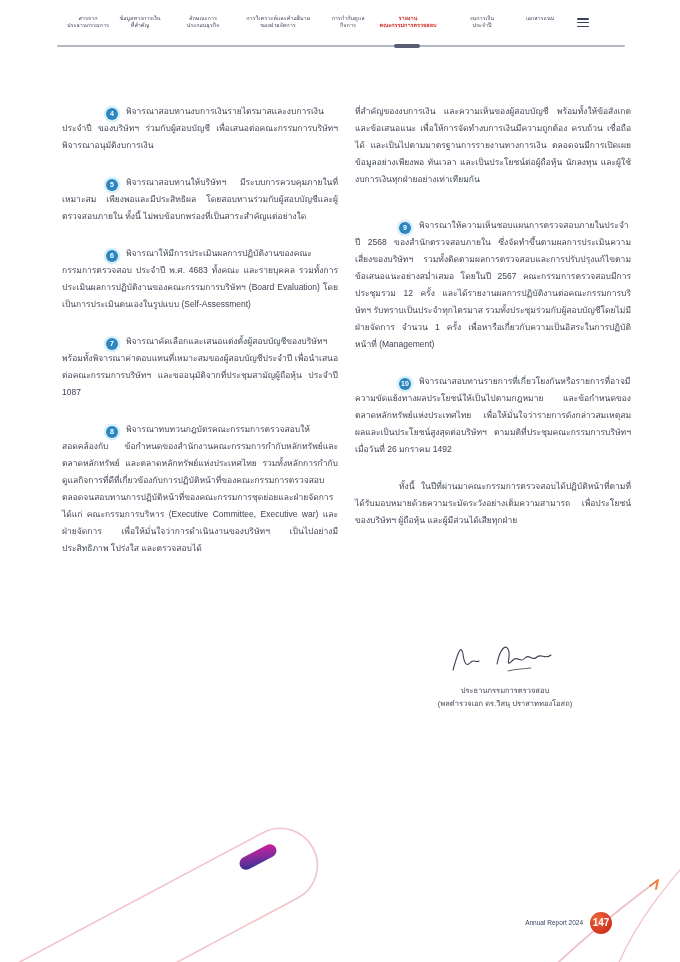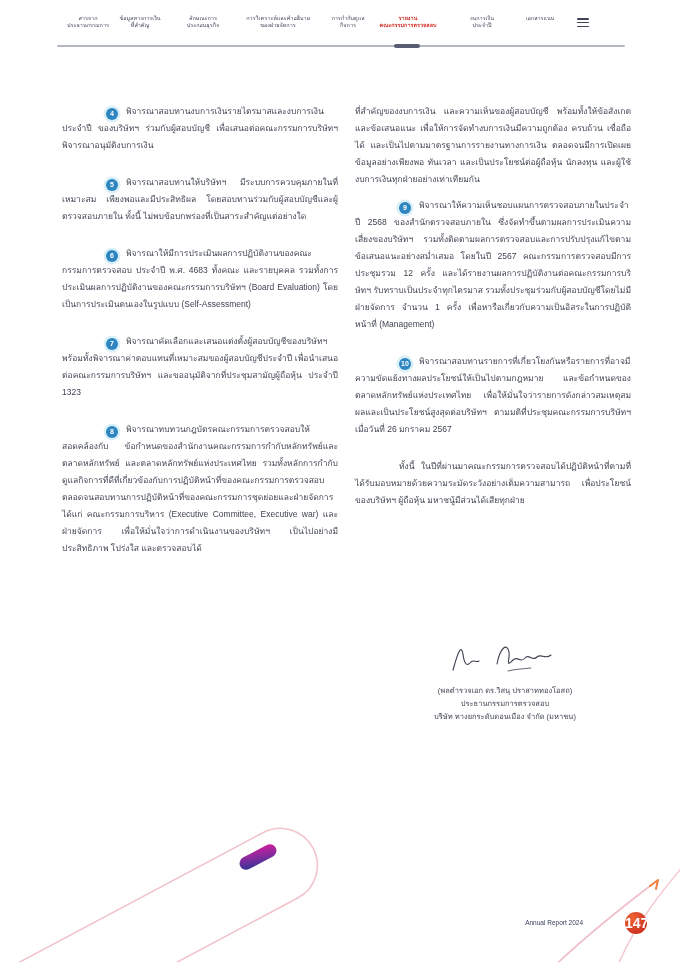--- a/index.html
+++ b/index.html
@@ -13,37 +13,37 @@
   .tab.active{color:#d0342c;font-weight:bold;}
   .menu-icon{position:absolute;top:18px;left:577px;width:12px;height:10px;cursor:pointer;}
   .menu-icon i{display:block;height:1.6px;background:#3d4257;margin-bottom:2.2px;border-radius:1px;}
   .navbar-line{position:absolute;left:57px;top:45px;width:568px;height:2.4px;background:#b4b8c4;border-radius:2px;}
   .navbar-knob{position:absolute;left:337px;top:-0.6px;width:26px;height:3.6px;background:#575d73;border-radius:2px;}
   
   .col{position:absolute;top:103px;width:276px;font-size:8.5px;line-height:17px;
        text-align:justify;color:#3f4452;}
   .col-left{left:62px;} .col-right{left:355px;}
   .para{margin:0 0 20px 0;text-indent:44px;}
-  .para.nobadge{text-indent:0;margin-bottom:9px;}
+  .para.nobadge{text-indent:0;margin-bottom:29px;}
   .para.closing{text-indent:44px;}
   .numbadge{display:inline-block;width:12px;height:12px;line-height:12px;border-radius:50%;
             background:#2e86c1;color:#fff;font-size:7px;font-weight:bold;text-align:center;
             text-indent:0;vertical-align:-2px;margin-right:8px;
             box-shadow:0 0 0 2.5px rgba(120,200,235,.28);}
   
   .sigblock{position:absolute;left:380px;top:638px;width:250px;text-align:center;z-index:2;}
   .sig-svg{display:block;margin:0 auto 4px auto;}
   .sigline{font-size:7.5px;line-height:13px;color:#3f4452;}
   
   .deco{position:absolute;left:0;top:0;width:680px;height:962px;z-index:1;pointer-events:none;}
   .footer-label{position:absolute;left:0;top:919px;width:583px;text-align:right;
                 font-size:6.5px;color:#39415f;z-index:2;}
   .page-badge{position:absolute;left:590px;top:912px;width:22px;height:22px;border-radius:50%;
               background:radial-gradient(circle at 35% 30%,#f06537,#cf3420 70%);
-              color:#fff;font-size:14px;font-weight:bold;text-align:center;line-height:22px;z-index:2;margin-left:35px;}
+              color:#fff;font-size:10px;font-weight:bold;text-align:center;line-height:22px;z-index:2;}
 </style>
 </head>
 <body>
 
 <div class="page">
 
   <div class="topnav">
     <div class="tab" style="left:88px">
       <span class="l1">สารจาก</span>
       <span class="l2">ประธานกรรมการ</span>
@@ -83,42 +83,41 @@
       </div>
     <div class="navbar-line">
       <div class="navbar-knob"></div>
     </div>
   </div>
 
   <div class="col col-left">
     <p class="para"><span class="numbadge">4</span><span>พิจารณาสอบทานงบการเงินรายไตรมาสและงบการเงิน ประจำปี ของบริษัทฯ ร่วมกับผู้สอบบัญชี เพื่อเสนอต่อคณะกรรมการบริษัทฯ พิจารณาอนุมัติงบการเงิน</span></p>
     <p class="para"><span class="numbadge">5</span><span>พิจารณาสอบทานให้บริษัทฯ มีระบบการควบคุมภายในที่เหมาะสม เพียงพอและมีประสิทธิผล โดยสอบทานร่วมกับผู้สอบบัญชีและผู้ตรวจสอบภายใน ทั้งนี้ ไม่พบข้อบกพร่องที่เป็นสาระสำคัญแต่อย่างใด</span></p>
     <p class="para"><span class="numbadge">6</span><span>พิจารณาให้มีการประเมินผลการปฏิบัติงานของคณะกรรมการตรวจสอบ ประจำปี พ.ศ. 4683 ทั้งคณะ และรายบุคคล รวมทั้งการประเมินผลการปฏิบัติงานของคณะกรรมการบริษัทฯ (Board Evaluation) โดยเป็นการประเมินตนเองในรูปแบบ (Self-Assessment)</span></p>
-    <p class="para"><span class="numbadge">7</span><span>พิจารณาคัดเลือกและเสนอแต่งตั้งผู้สอบบัญชีของบริษัทฯ พร้อมทั้งพิจารณาค่าตอบแทนที่เหมาะสมของผู้สอบบัญชีประจำปี เพื่อนำเสนอต่อคณะกรรมการบริษัทฯ และขออนุมัติจากที่ประชุมสามัญผู้ถือหุ้น ประจำปี 1323</span></p>
+    <p class="para"><span class="numbadge">7</span><span>พิจารณาคัดเลือกและเสนอแต่งตั้งผู้สอบบัญชีของบริษัทฯ พร้อมทั้งพิจารณาค่าตอบแทนที่เหมาะสมของผู้สอบบัญชีประจำปี เพื่อนำเสนอต่อคณะกรรมการบริษัทฯ และขออนุมัติจากที่ประชุมสามัญผู้ถือหุ้น ประจำปี 1087</span></p>
     <p class="para"><span class="numbadge">8</span><span>พิจารณาทบทวนกฎบัตรคณะกรรมการตรวจสอบให้สอดคล้องกับ ข้อกำหนดของสำนักงานคณะกรรมการกำกับหลักทรัพย์และตลาดหลักทรัพย์ และตลาดหลักทรัพย์แห่งประเทศไทย รวมทั้งหลักการกำกับดูแลกิจการที่ดีที่เกี่ยวข้องกับการปฏิบัติหน้าที่ของคณะกรรมการตรวจสอบ ตลอดจนสอบทานการปฏิบัติหน้าที่ของคณะกรรมการชุดย่อยและฝ่ายจัดการ ได้แก่ คณะกรรมการบริหาร (Executive Committee, Executive war) และฝ่ายจัดการ เพื่อให้มั่นใจว่าการดำเนินงานของบริษัทฯ เป็นไปอย่างมีประสิทธิภาพ โปร่งใส และตรวจสอบได้</span></p>
   </div>
 
   <div class="col col-right">
     <p class="para nobadge">ที่สำคัญของงบการเงิน และความเห็นของผู้สอบบัญชี พร้อมทั้งให้ข้อสังเกตและข้อเสนอแนะ เพื่อให้การจัดทำงบการเงินมีความถูกต้อง ครบถ้วน เชื่อถือได้ และเป็นไปตามมาตรฐานการรายงานทางการเงิน ตลอดจนมีการเปิดเผยข้อมูลอย่างเพียงพอ ทันเวลา และเป็นประโยชน์ต่อผู้ถือหุ้น นักลงทุน และผู้ใช้งบการเงินทุกฝ่ายอย่างเท่าเทียมกัน</p>
     <p class="para"><span class="numbadge">9</span><span>พิจารณาให้ความเห็นชอบแผนการตรวจสอบภายในประจำปี 2568 ของสำนักตรวจสอบภายใน ซึ่งจัดทำขึ้นตามผลการประเมินความเสี่ยงของบริษัทฯ รวมทั้งติดตามผลการตรวจสอบและการปรับปรุงแก้ไขตามข้อเสนอแนะอย่างสม่ำเสมอ โดยในปี 2567 คณะกรรมการตรวจสอบมีการประชุมรวม 12 ครั้ง และได้รายงานผลการปฏิบัติงานต่อคณะกรรมการบริษัทฯ รับทราบเป็นประจำทุกไตรมาส รวมทั้งประชุมร่วมกับผู้สอบบัญชีโดยไม่มีฝ่ายจัดการ จำนวน 1 ครั้ง เพื่อหารือเกี่ยวกับความเป็นอิสระในการปฏิบัติหน้าที่ (Management)</span></p>
-    <p class="para"><span class="numbadge">10</span><span>พิจารณาสอบทานรายการที่เกี่ยวโยงกันหรือรายการที่อาจมีความขัดแย้งทางผลประโยชน์ให้เป็นไปตามกฎหมาย และข้อกำหนดของตลาดหลักทรัพย์แห่งประเทศไทย เพื่อให้มั่นใจว่ารายการดังกล่าวสมเหตุสมผลและเป็นประโยชน์สูงสุดต่อบริษัทฯ ตามมติที่ประชุมคณะกรรมการบริษัทฯ เมื่อวันที่ 26 มกราคม 2567</span></p>
-    <p class="para closing">ทั้งนี้ ในปีที่ผ่านมาคณะกรรมการตรวจสอบได้ปฏิบัติหน้าที่ตามที่ได้รับมอบหมายด้วยความระมัดระวังอย่างเต็มความสามารถ เพื่อประโยชน์ของบริษัทฯ ผู้ถือหุ้น มหาชนู้มีส่วนได้เสียทุกฝ่าย</p>
+    <p class="para"><span class="numbadge">10</span><span>พิจารณาสอบทานรายการที่เกี่ยวโยงกันหรือรายการที่อาจมีความขัดแย้งทางผลประโยชน์ให้เป็นไปตามกฎหมาย และข้อกำหนดของตลาดหลักทรัพย์แห่งประเทศไทย เพื่อให้มั่นใจว่ารายการดังกล่าวสมเหตุสมผลและเป็นประโยชน์สูงสุดต่อบริษัทฯ ตามมติที่ประชุมคณะกรรมการบริษัทฯ เมื่อวันที่ 26 มกราคม 1492</span></p>
+    <p class="para closing">ทั้งนี้ ในปีที่ผ่านมาคณะกรรมการตรวจสอบได้ปฏิบัติหน้าที่ตามที่ได้รับมอบหมายด้วยความระมัดระวังอย่างเต็มความสามารถ เพื่อประโยชน์ของบริษัทฯ ผู้ถือหุ้น และผู้มีส่วนได้เสียทุกฝ่าย</p>
   </div>
 
   <div class="sigblock">
     <svg class="sig-svg" width="120" height="42" viewBox="0 0 120 42">
       <g fill="none" stroke="#3a3f4e" stroke-width="1.1" stroke-linecap="round">
         <path d="M8 32 C13 14, 16 6, 18 16 C19 24, 21 30, 26 24 M26 24 C29 21, 31 25, 34 23"></path>
         <path d="M52 26 C55 10, 62 4, 64 14 C65 22, 60 30, 68 22 C73 17, 75 26, 80 20 C84 15, 87 24, 92 19 C96 15, 100 22, 106 17"></path>
         <path d="M63 33 C70 31, 78 31, 86 30" stroke-width="0.8"></path>
       </g>
     </svg>
+    <div class="sigline">ประธานกรรมการตรวจสอบ</div>
     <div class="sigline">(พลตำรวจเอก ดร.วิสนุ ปราสาททองโอสถ)</div>
-    <div class="sigline">ประธานกรรมการตรวจสอบ</div>
-    <div class="sigline">บริษัท ทางยกระดับดอนเมือง จำกัด (มหาชน)</div>
   </div>
 
   <svg class="deco" viewBox="0 0 680 962">
     <defs>
       <linearGradient id="capsuleGrad" x1="0" y1="1" x2="1" y2="0">
         <stop offset="0" stop-color="#283593"></stop>
         <stop offset="0.55" stop-color="#8e2a9e"></stop>
         <stop offset="1" stop-color="#d81b9a"></stop>
       </linearGradient>
     </defs>

